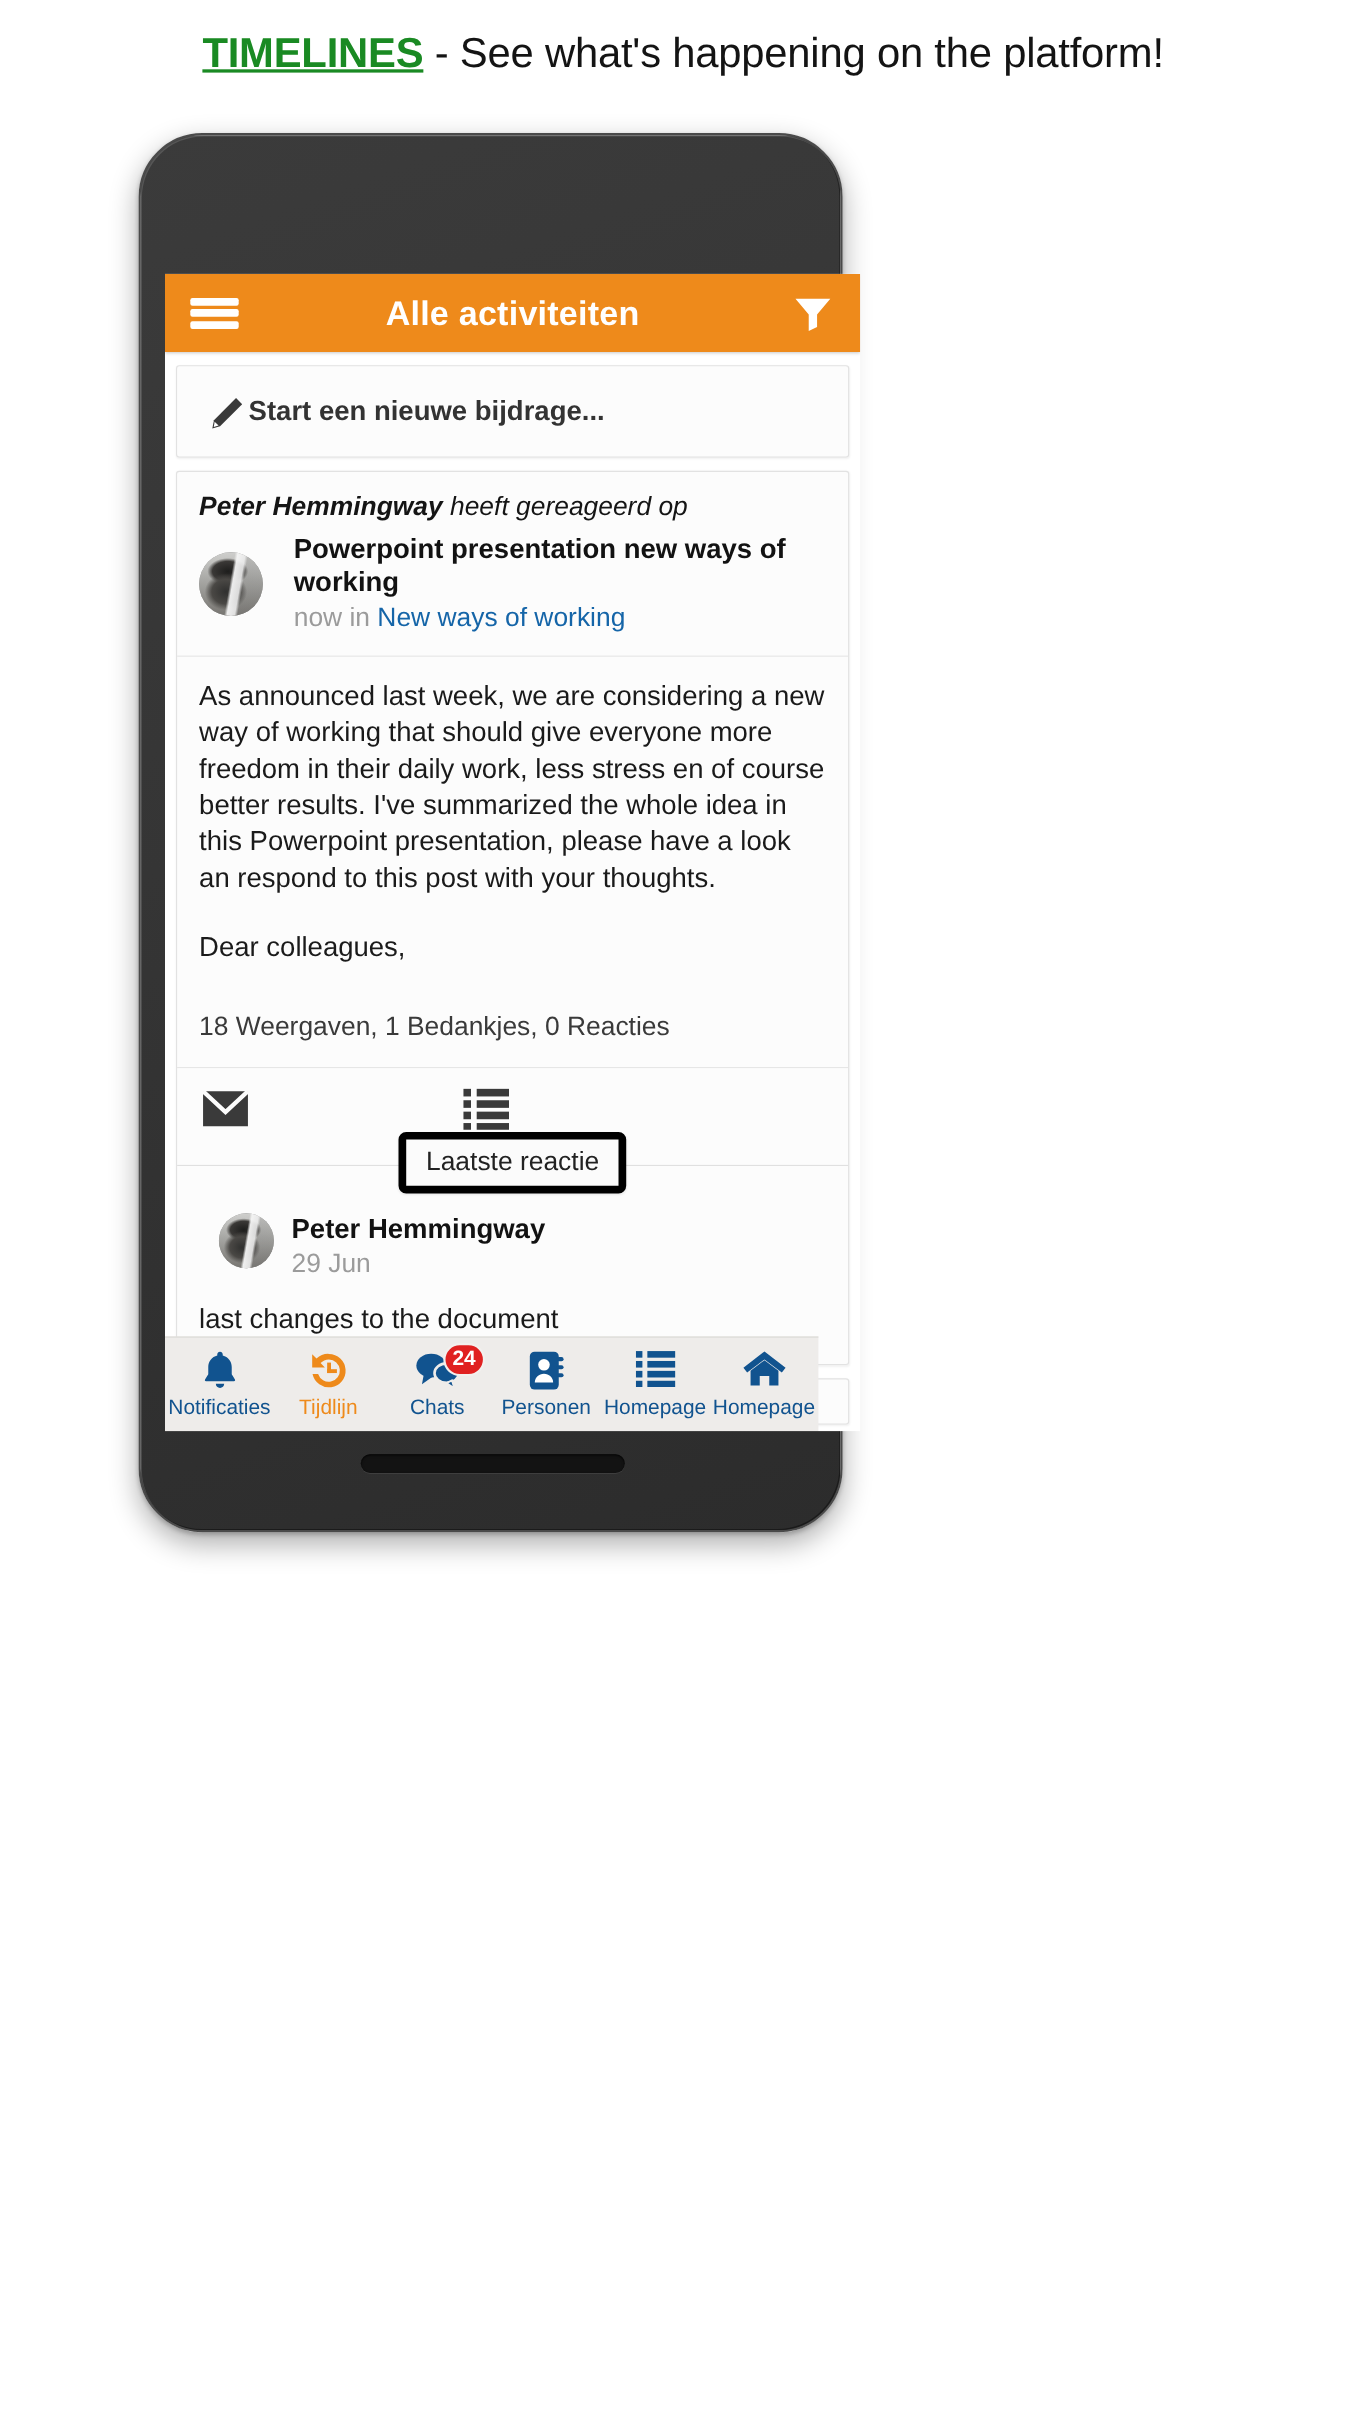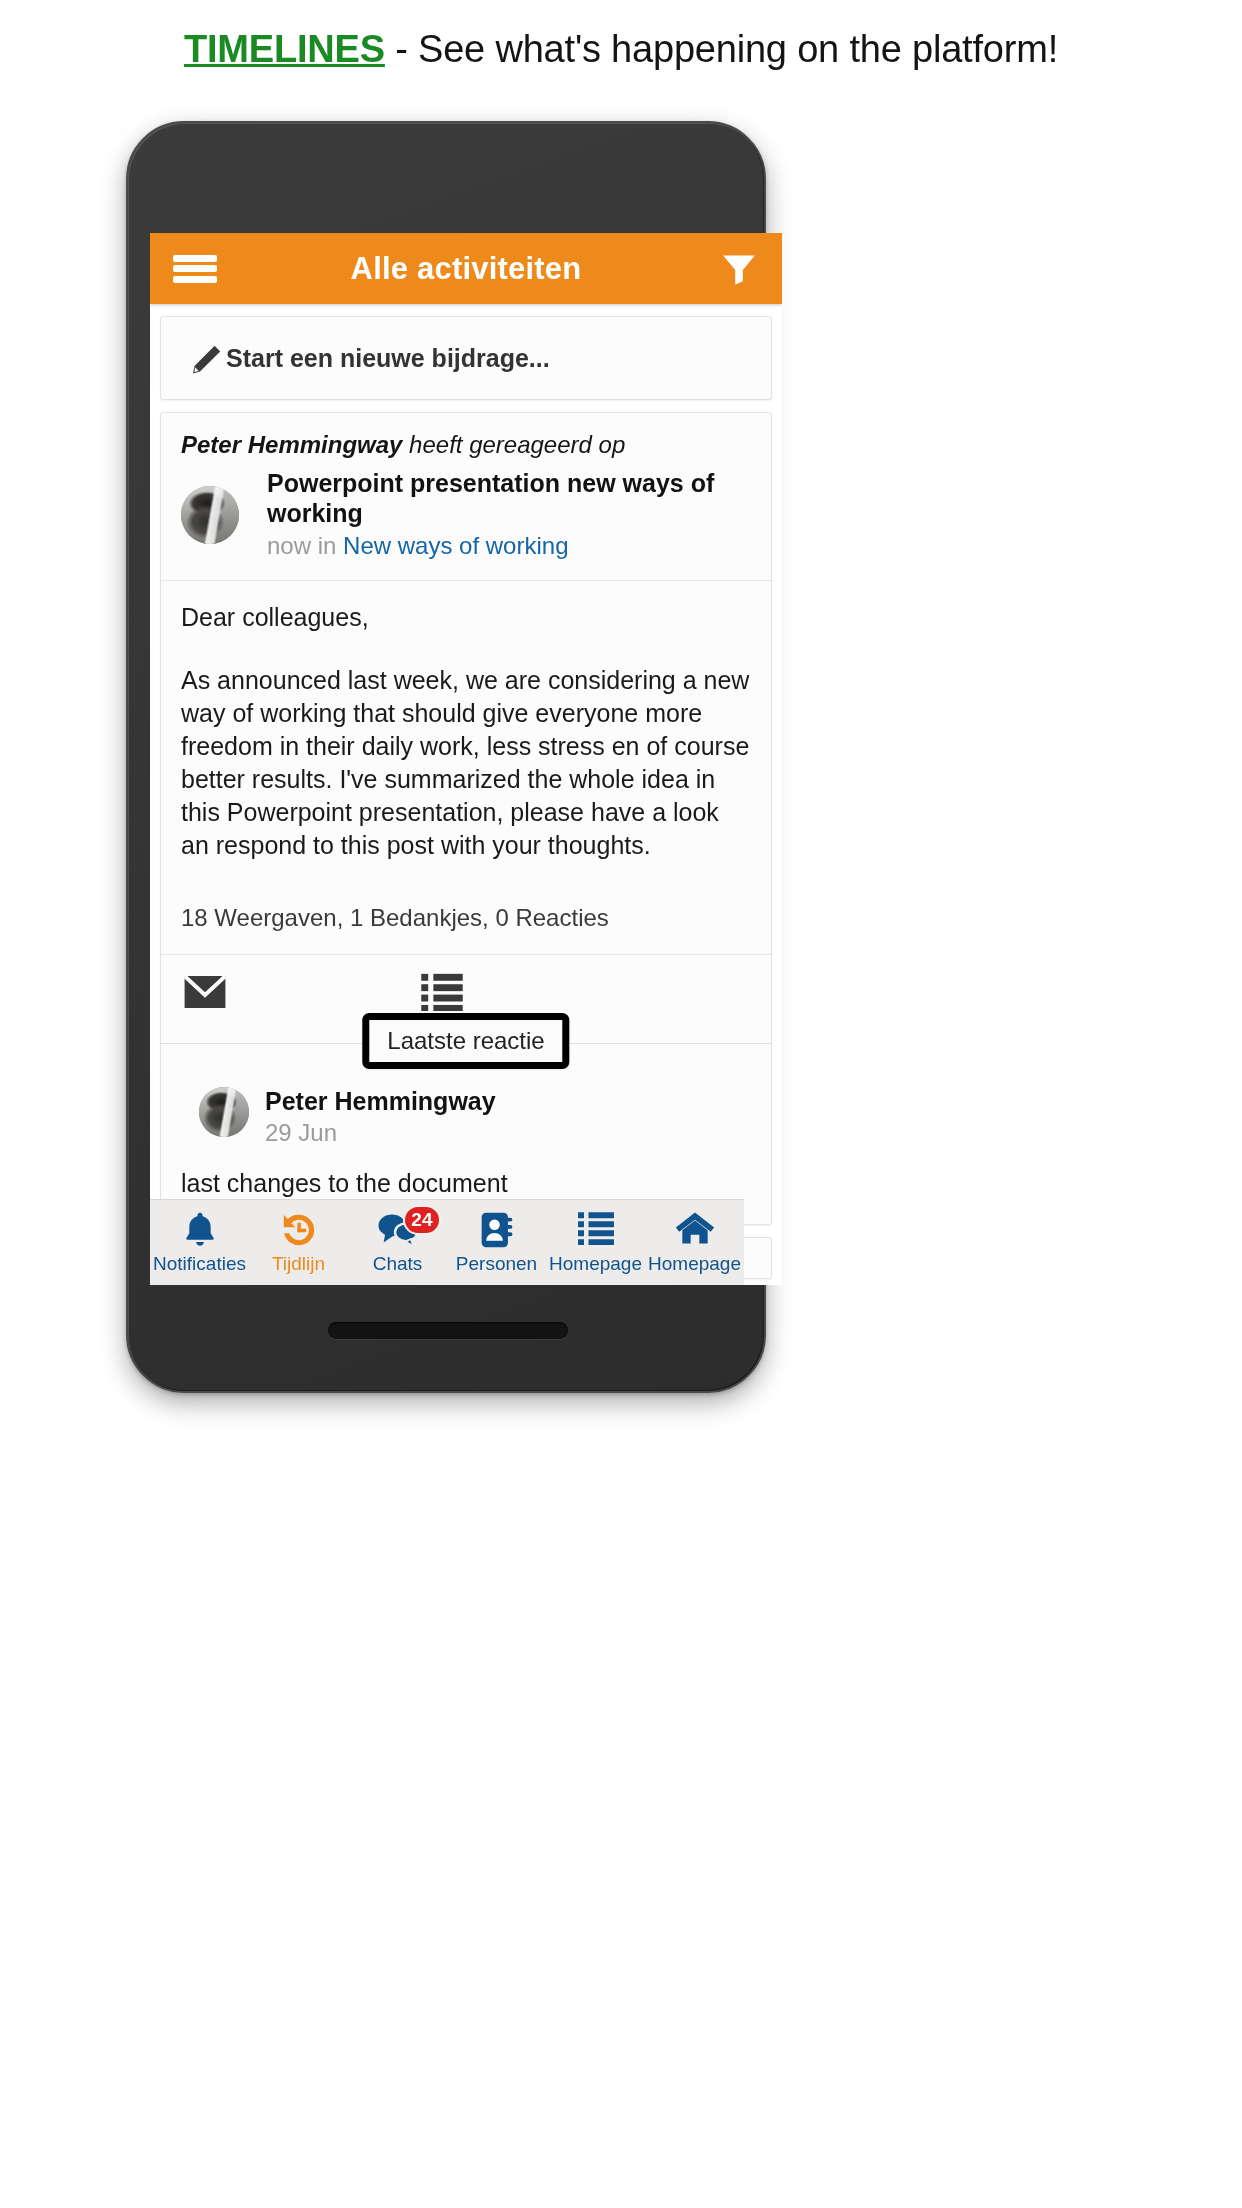--- a/index.html
+++ b/index.html
@@ -96,21 +96,21 @@
     width: 7px;
     height: 110px;
     background: #2a2a2a;
     border-radius: 0 3px 3px 0;
   }
 
   
   .screen {
     position: absolute;
     left: 22px;
-    top: 110px;
+    top: 126px;
     width: 632px;
     height: 1052px;
     background: #ffffff;
     overflow: hidden;
   }
 
   
   .appbar {
     position: relative;
     height: 71px;
@@ -401,22 +401,22 @@
               <span>now</span>
               <span>in</span>
               <span class="grp">New ways of working</span>
             </div>
           </div>
         </div>
 
         <div class="divider"></div>
 
         <div class="post-body">
+          <p>As announced last week, we are considering a new way of working that should give everyone more freedom in their daily work, less stress en of course better results. I've summarized the whole idea in this Powerpoint presentation, please have a look an respond to this post with your thoughts.</p>
           <p>Dear colleagues,</p>
-          <p>As announced last week, we are considering a new way of working that should give everyone more freedom in their daily work, less stress en of course better results. I've summarized the whole idea in this Powerpoint presentation, please have a look an respond to this post with your thoughts.</p>
         </div>
         <div class="post-stats">18 Weergaven, 1 Bedankjes, 0 Reacties</div>
 
         <div class="divider"></div>
 
         <div class="post-actions">
           <svg class="act-mail" viewBox="0 0 24 19">
             <path d="M0.6 0.6h22.8v17.8H0.6z" fill="#3a3a3a"></path>
             <path d="M0.6 0.6L12 11.2 23.4 0.6" fill="none" stroke="#fcfcfc" stroke-width="2.2"></path>
           </svg>

